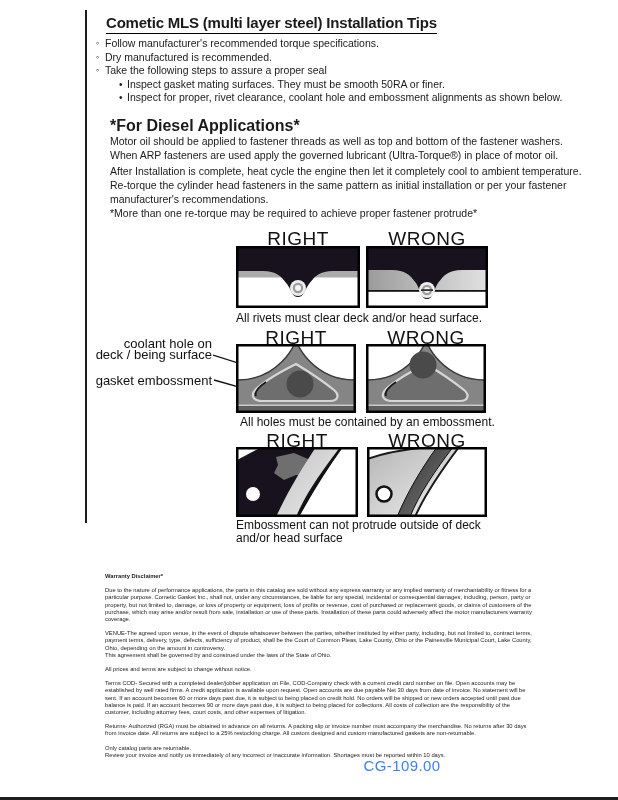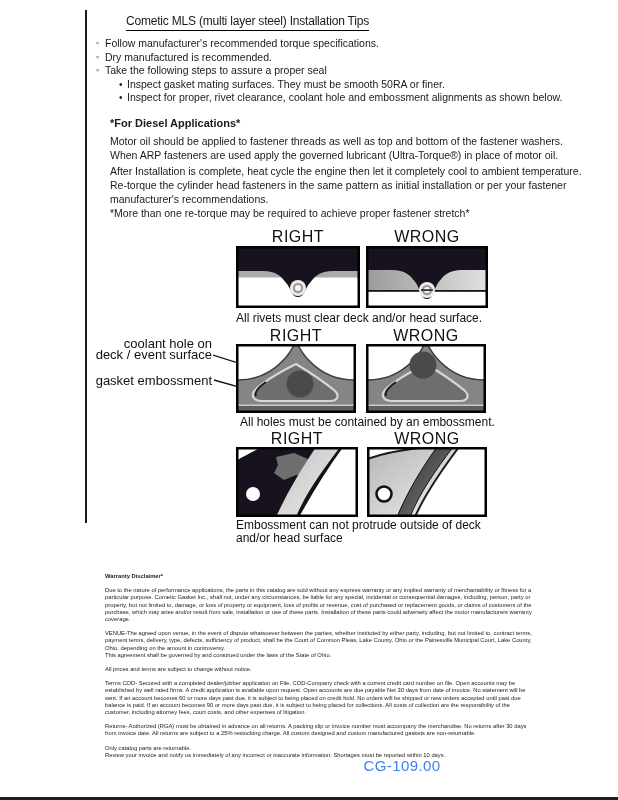--- a/index.html
+++ b/index.html
@@ -1,30 +1,30 @@
 <!DOCTYPE html>
 <html><head>
 <meta charset="utf-8">
 <style>
   html,body{margin:0;padding:0;background:#e8e8e8;}
   .page{position:relative;width:618px;height:800px;background:#ffffff;margin:0 auto;
         font-family:"Liberation Sans",sans-serif;color:#1a1a1a;overflow:hidden;}
   .abs{position:absolute;}
   .vrule{left:85px;top:10px;width:1.5px;height:513px;background:#1c1c1c;}
-  .title{left:126px;top:14px;font-size:12px;font-weight:normal;letter-spacing:-0.2px;}
+  .title{left:106px;top:14px;font-size:15px;font-weight:bold;letter-spacing:-0.2px;}
   .title span{display:inline-block;border-bottom:1.6px solid #000;padding-bottom:1.5px;}
   .bullets{left:96px;top:37px;width:500px;font-size:10.5px;line-height:13.5px;}
   .bullet-row{display:flex;}
   .bullet-row .mk{width:9px;flex:0 0 9px;font-size:9px;}
   .bullet-row.sub{margin-left:23px;}
   .bullet-row.sub .mk{width:8px;flex:0 0 8px;font-size:10px;}
-  .h2{left:110px;top:117px;font-size:11px;font-weight:bold;}
+  .h2{left:110px;top:117px;font-size:16px;font-weight:bold;}
   .para{left:110px;width:472px;font-size:10.5px;line-height:13.8px;}
   .p1{top:135px;} .p2{top:165px;} .p3{top:207px;}
-  .dlabel{font-size:16px;letter-spacing:0.5px;text-align:center;color:#111;font-weight:500;}
+  .dlabel{font-size:19px;letter-spacing:0.5px;text-align:center;color:#111;font-weight:500;}
   .caption{font-size:12px;line-height:12.5px;color:#111;}
   .ann{font-size:13px;line-height:10.8px;text-align:right;color:#111;}
   .fineprint{left:105px;top:573px;width:428px;font-size:5.8px;line-height:7.2px;color:#1c1c1c;}
   .fineprint p{margin:0 0 7px 0;}
   .fineprint p.tight{margin:0;}
   .fineprint p.head{font-weight:bold;}
   .code{left:350px;top:757px;width:104px;text-align:center;font-size:15px;letter-spacing:0.4px;color:#3b82f6;}
   .bottom-edge{left:0;top:797px;width:618px;height:3px;background:#1f1f1f;}
   svg{display:block;}
 </style>
@@ -58,21 +58,21 @@
     </div>
     <div class="bullet-row sub">
       <span class="mk">•</span>
       <span>Inspect for proper, rivet clearance, coolant hole and embossment alignments as shown below.</span>
     </div>
   </div>
 
   <div class="abs h2">*For Diesel Applications*</div>
   <div class="abs para p1">Motor oil should be applied to fastener threads as well as top and bottom of the fastener washers. When ARP fasteners are used apply the governed lubricant (Ultra-Torque®) in place of motor oil.</div>
   <div class="abs para p2">After Installation is complete, heat cycle the engine then let it completely cool to ambient temperature. Re-torque the cylinder head fasteners in the same pattern as initial installation or per your fastener manufacturer's recommendations.</div>
-  <div class="abs para p3">*More than one re-torque may be required to achieve proper fastener stretch*</div>
+  <div class="abs para p3">*More than one re-torque may be required to achieve proper fastener protrude*</div>
 
   <div class="abs dlabel" style="left:236px;top:228px;width:124px;">RIGHT</div>
   <div class="abs dlabel" style="left:366px;top:228px;width:122px;">WRONG</div>
 
   <svg class="abs" style="left:236px;top:246px;" width="124" height="62" viewBox="0 0 124 62">
     <rect width="124" height="62" fill="#ffffff"></rect>
     <rect y="25" width="124" height="6.5" fill="#ababab"></rect>
     <path d="M0,0 H124 V25 H97 C84,25 79,30 73,38 C68,45 68,51 62,51 C56,51 56,45 51,38 C45,30 40,25 27,25 H0 Z" fill="#17121d"></path>
     <circle cx="62" cy="42" r="8" fill="#ededed"></circle>
     <circle cx="62" cy="42" r="5.2" fill="#9c9c9c"></circle>
@@ -98,21 +98,21 @@
     <rect x="1.25" y="1.25" width="119.5" height="59.5" fill="none" stroke="#000" stroke-width="2.5"></rect>
   </svg>
 
   <div class="abs caption" style="left:236px;top:312px;width:300px;">All rivets must clear deck and/or head surface.</div>
 
   <div class="abs dlabel" style="left:236px;top:327px;width:120px;">RIGHT</div>
   <div class="abs dlabel" style="left:366px;top:327px;width:120px;">WRONG</div>
 
   <div class="abs ann" style="left:95px;top:339px;width:117px;">
     <div>coolant hole on</div>
-    <div>deck / event surface</div>
+    <div>deck / being surface</div>
   </div>
   <div class="abs ann" style="left:95px;top:376px;width:117px;">gasket embossment</div>
 
   <svg class="abs" style="left:213px;top:349px;" width="92" height="48" viewBox="0 0 92 48">
     <line x1="0" y1="6" x2="85" y2="33" stroke="#111" stroke-width="1.3"></line>
     <line x1="1" y1="31" x2="47" y2="44" stroke="#111" stroke-width="1.3"></line>
   </svg>
 
   <svg class="abs" style="left:236px;top:344px;" width="120" height="69" viewBox="0 0 120 69">
     <rect width="120" height="69" fill="#858585"></rect>

